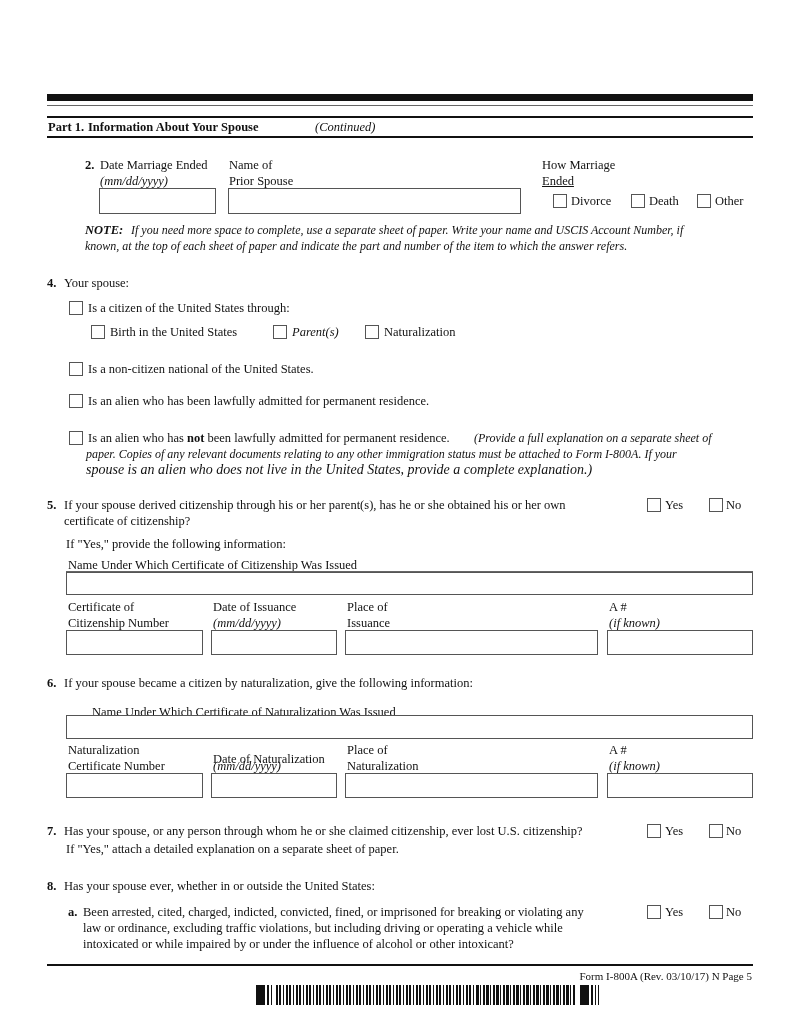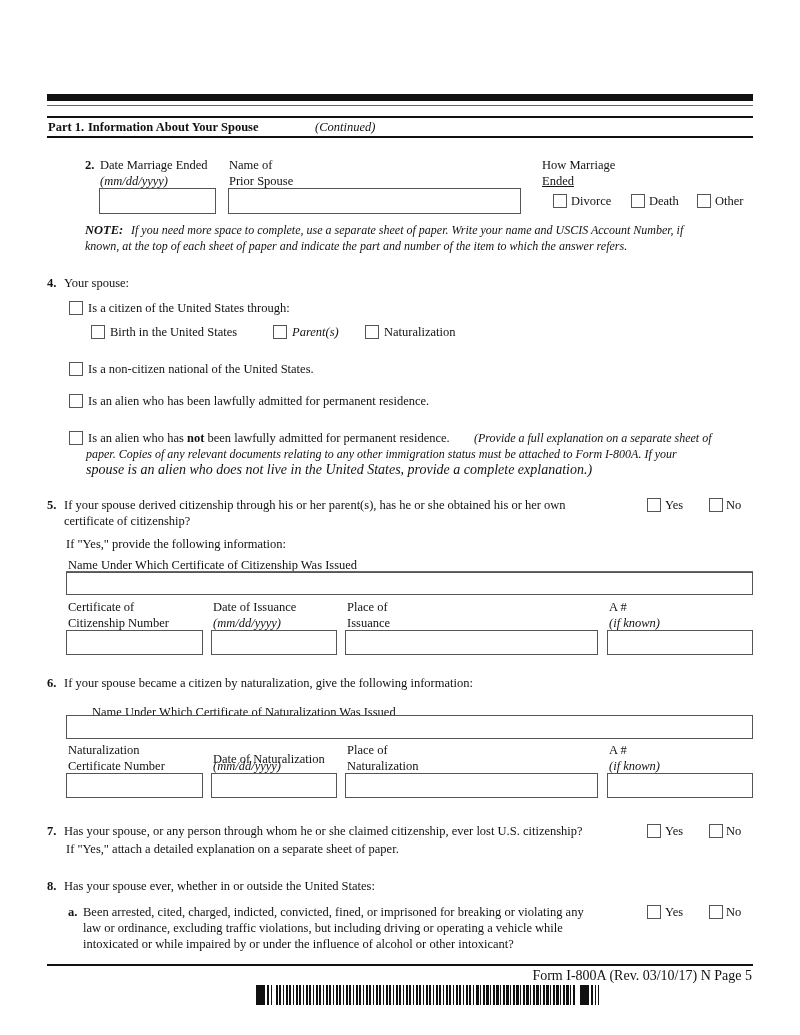--- a/index.html
+++ b/index.html
@@ -166,21 +166,21 @@
   <span class="txt" style="left:83px;top:904px;">Been arrested, cited, charged, indicted, convicted, fined, or imprisoned for breaking or violating any</span>
   <span class="txt" style="left:83px;top:920px;">law or ordinance, excluding traffic violations, but including driving or operating a vehicle while</span>
   <span class="txt" style="left:83px;top:936px;">intoxicated or while impaired by or under the influence of alcohol or other intoxicant?</span>
   <div class="cb" style="left:647px;top:905px;"></div>
   <span class="cbl" style="left:665px;top:904px;">Yes</span>
   <div class="cb" style="left:709px;top:905px;"></div>
   <span class="cbl" style="left:726px;top:904px;">No</span>
 </div>
 
 <div class="rule" style="top:964px;height:2px;"></div>
-<span class="txt" style="right:48px;top:968px;font-size:14px;">Form I-800A (Rev. 03/10/17) N Page 5</span>
+<span class="txt" style="right:48px;top:968px;font-size:11px;">Form I-800A (Rev. 03/10/17) N Page 5</span>
 
 <div class="barcode">
   <span style="width:9px;"></span>
     <span style="width:2px;margin-left:2px;"></span>
     <span style="width:1px;margin-left:2px;"></span>
   <span style="width:200px;margin-left:4px;background:repeating-linear-gradient(90deg,#111 0 2px,#fff 2px 3px,#111 3px 5px,#fff 5px 7px,#111 7px 8px,#fff 8px 10px);"></span>
   <span style="width:100px;background:repeating-linear-gradient(90deg,#111 0 3px,#fff 3px 4px,#111 4px 5px,#fff 5px 7px,#111 7px 9px,#fff 9px 10px);"></span>
   <span style="width:9px;margin-left:4px;"></span>
     <span style="width:2px;margin-left:2px;"></span>
     <span style="width:1px;margin-left:2px;"></span>

